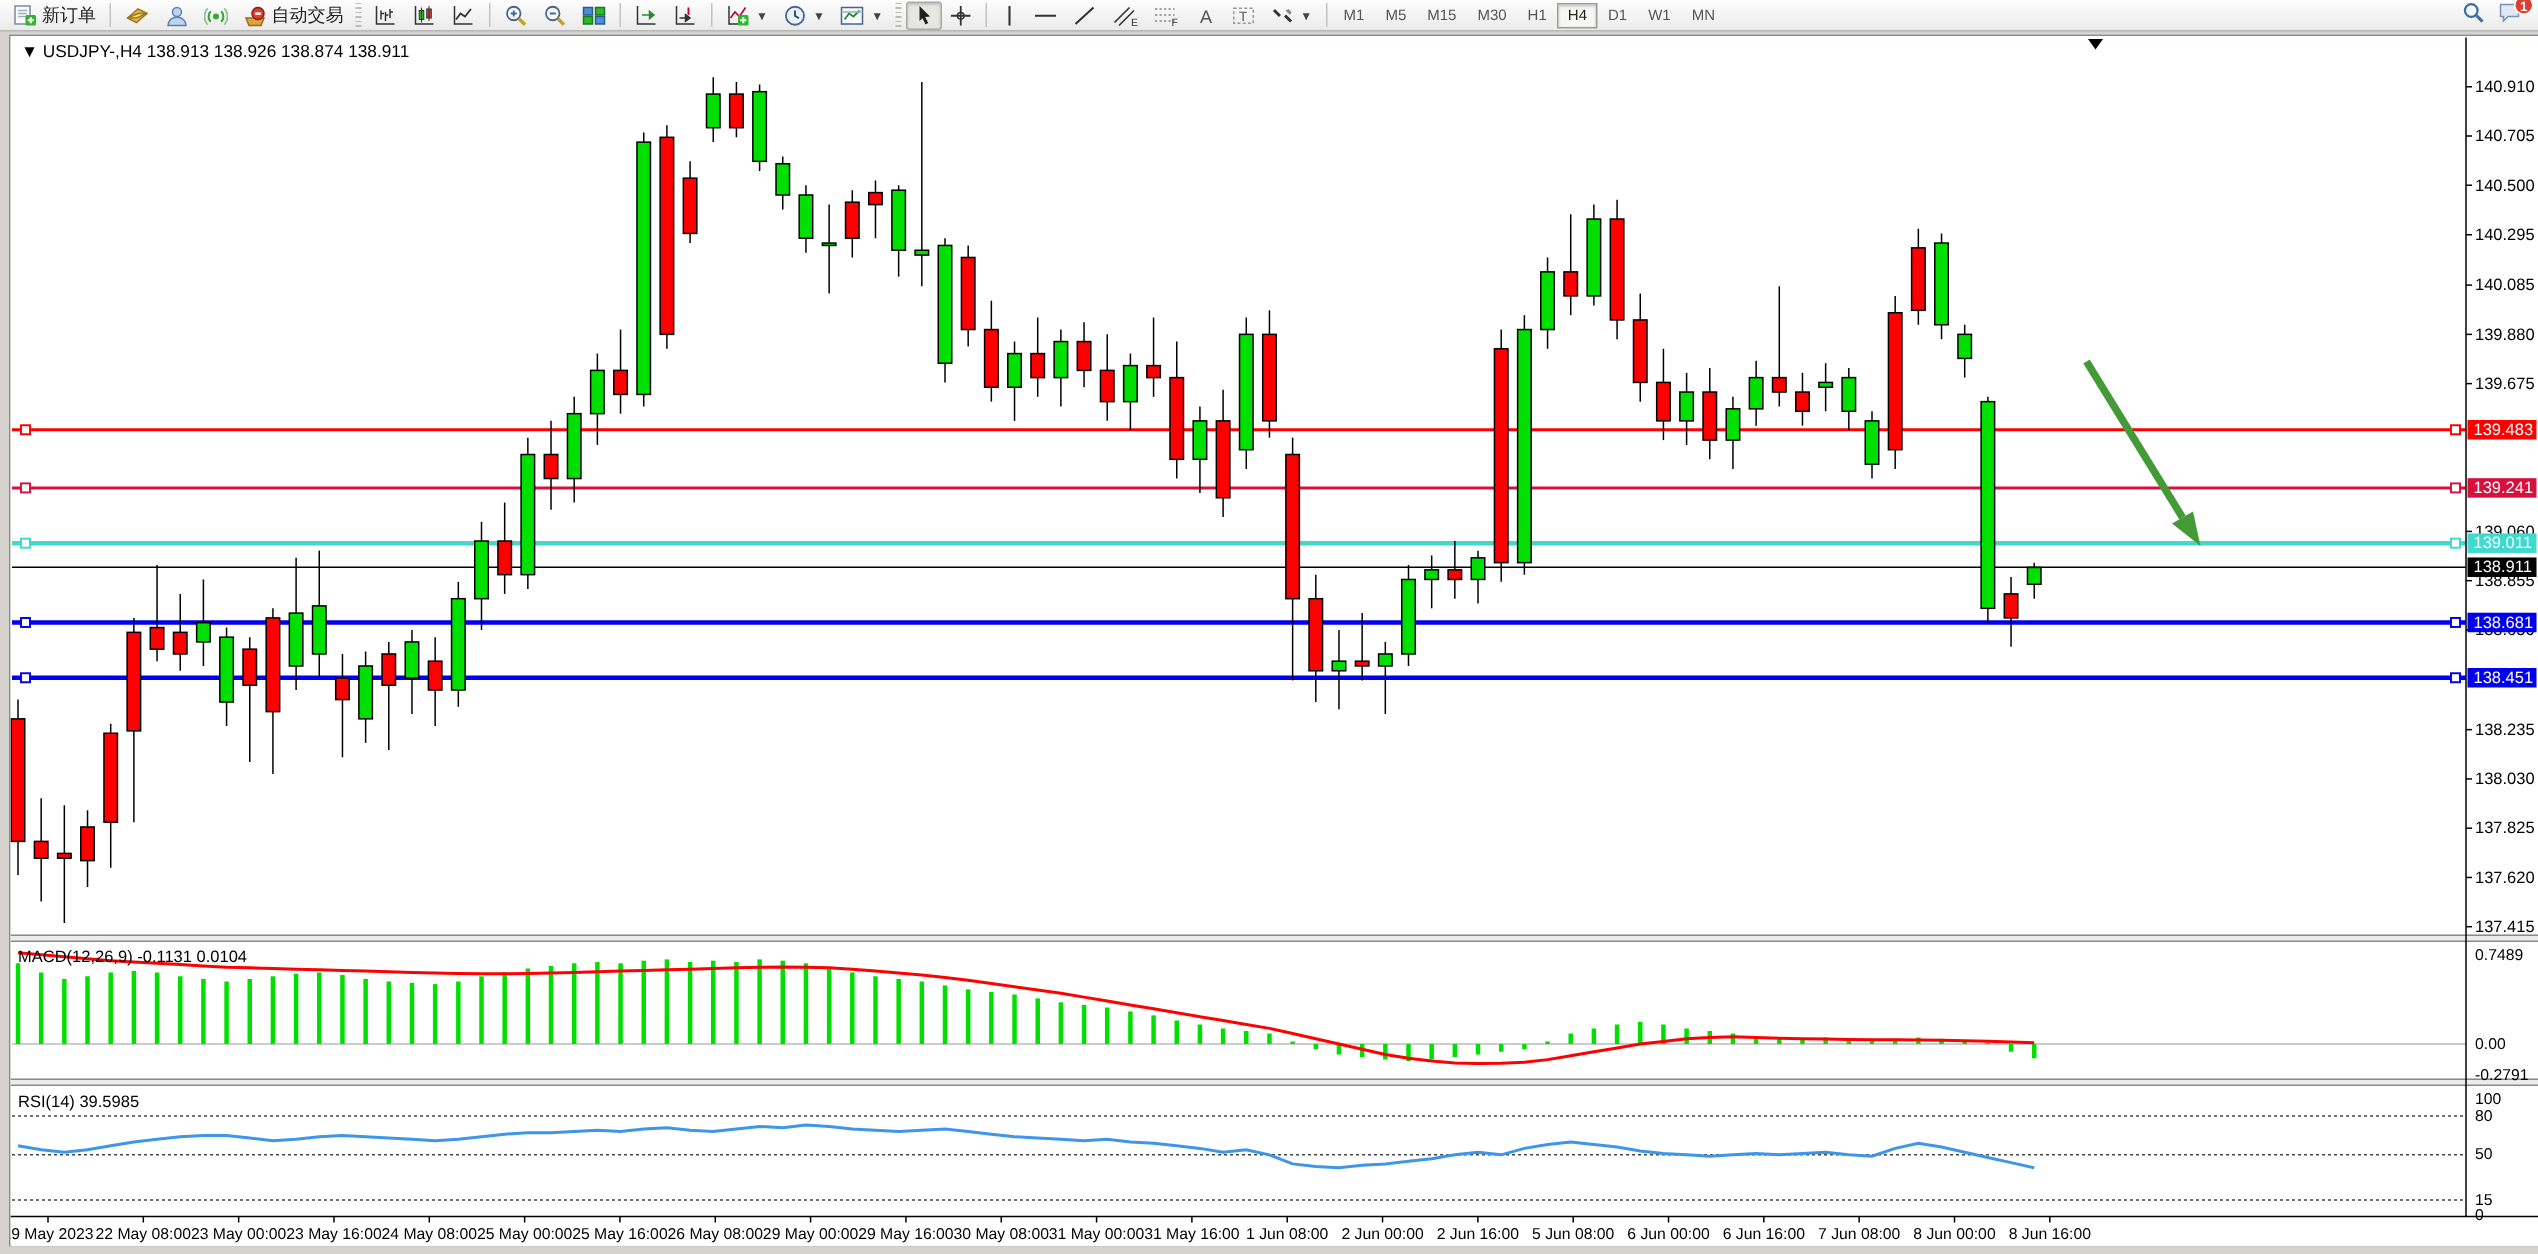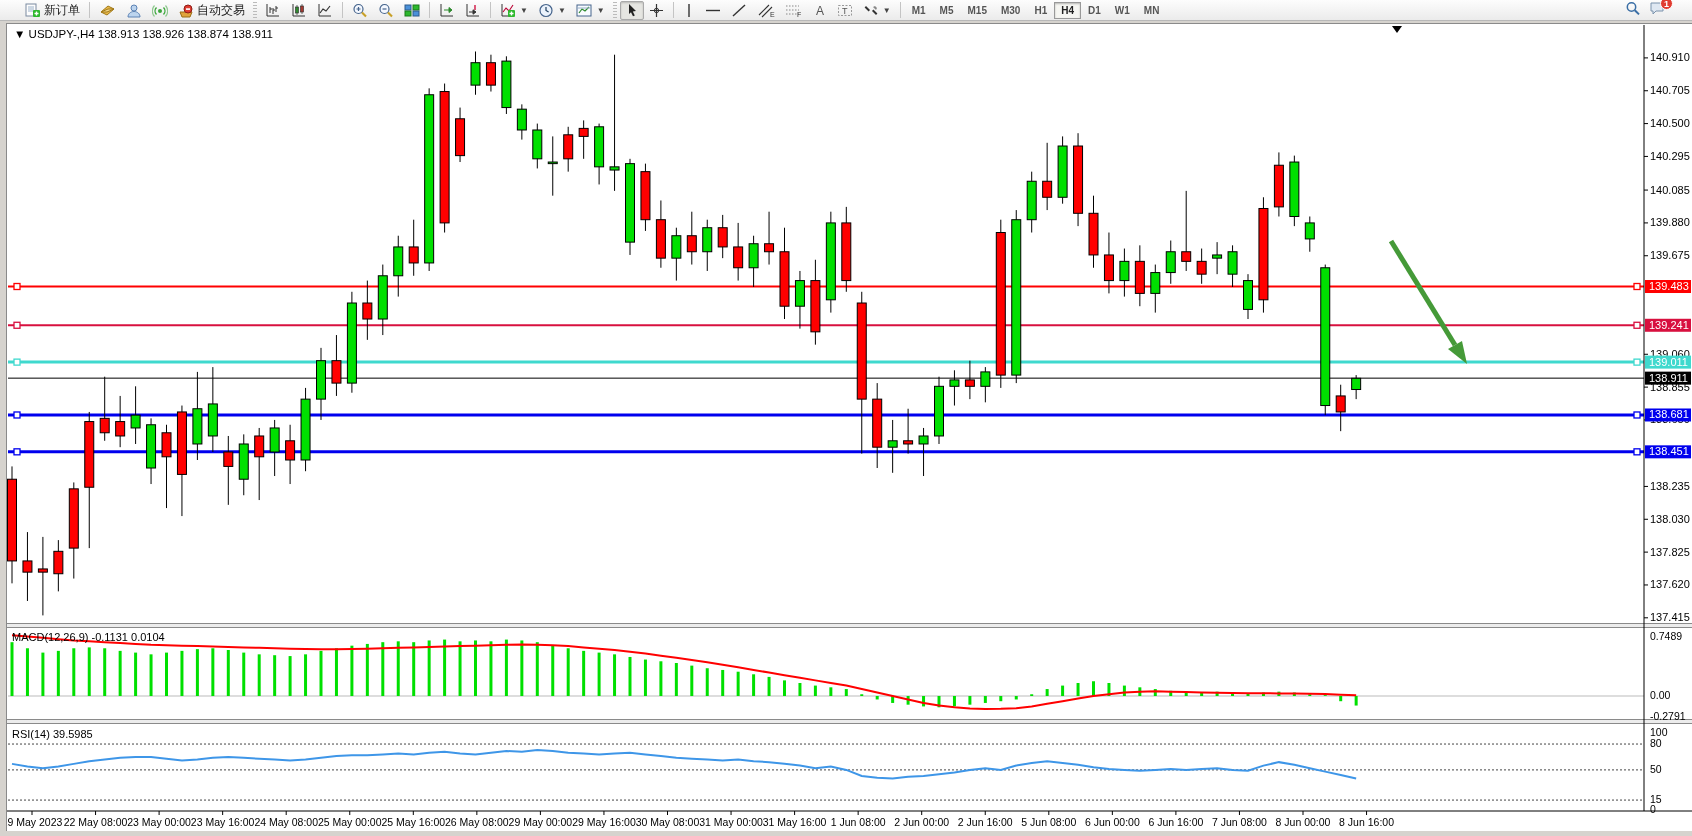--- a/index.html
+++ b/index.html
@@ -2,32 +2,32 @@
 <html><head>
 <meta charset="utf-8">
 <style>
   * { margin:0; padding:0; box-sizing:border-box; }
   html,body { width:1692px; height:836px; overflow:hidden;
     font-family:"Liberation Sans", sans-serif; background:#d6d3ce; }
 
   
   .toolbar { position:absolute; top:0; left:0; width:1692px; height:21px;
     background:linear-gradient(#fdfdfd,#ebebeb); border-bottom:1px solid #b8b8b8;
-    display:flex; align-items:center; padding:0 20px; font-size:12px; color:#222; }
+    display:flex; align-items:center; padding:0 4px; font-size:12px; color:#222; }
   .tb-group { display:flex; align-items:center; height:100%; }
   .tb-sep { width:1px; height:16px; background:#c4c4c4; margin:0 4px; }
   .tb-handle { width:4px; height:16px; margin:0 3px;
     background:repeating-linear-gradient(#bbb 0 1px, transparent 1px 3px); }
   .tb-btn { display:flex; align-items:center; gap:3px; padding:1px 4px; height:19px;
     border:1px solid transparent; border-radius:2px; cursor:default; }
   .tb-btn.active { background:#e6e6e2; border:1px solid #aaa; box-shadow:inset 0 1px 2px rgba(0,0,0,.2); }
   .tb-btn svg { display:block; }
   .tb-label { font-size:12px; }
   .dd { font-size:8px; color:#444; margin-left:1px; }
-  .tf-btn { font-size:10px; font-weight:bold; color:#555; padding:2px 6px; height:17px;
+  .tf-btn { font-size:10px; font-weight:normal; color:#555; padding:2px 6px; height:17px;
     display:flex; align-items:center; border:1px solid transparent; }
   .tf-btn.active { background:#f6f6f2; border:1px solid #999; box-shadow:inset 0 1px 2px rgba(0,0,0,.25); color:#222;text-align:center; }
   .tb-right { margin-left:auto; display:flex; align-items:center; gap:8px; padding-right:6px; }
   .notif { position:relative; }
   .notif-badge { position:absolute; top:-4px; right:-7px; min-width:13px; height:13px;
     background:#e03c31; color:#fff; font-size:9px; font-weight:bold; border-radius:7px;
     display:flex; align-items:center; justify-content:center; padding:0 3px;
     border:1px solid #fff; }
 
   

